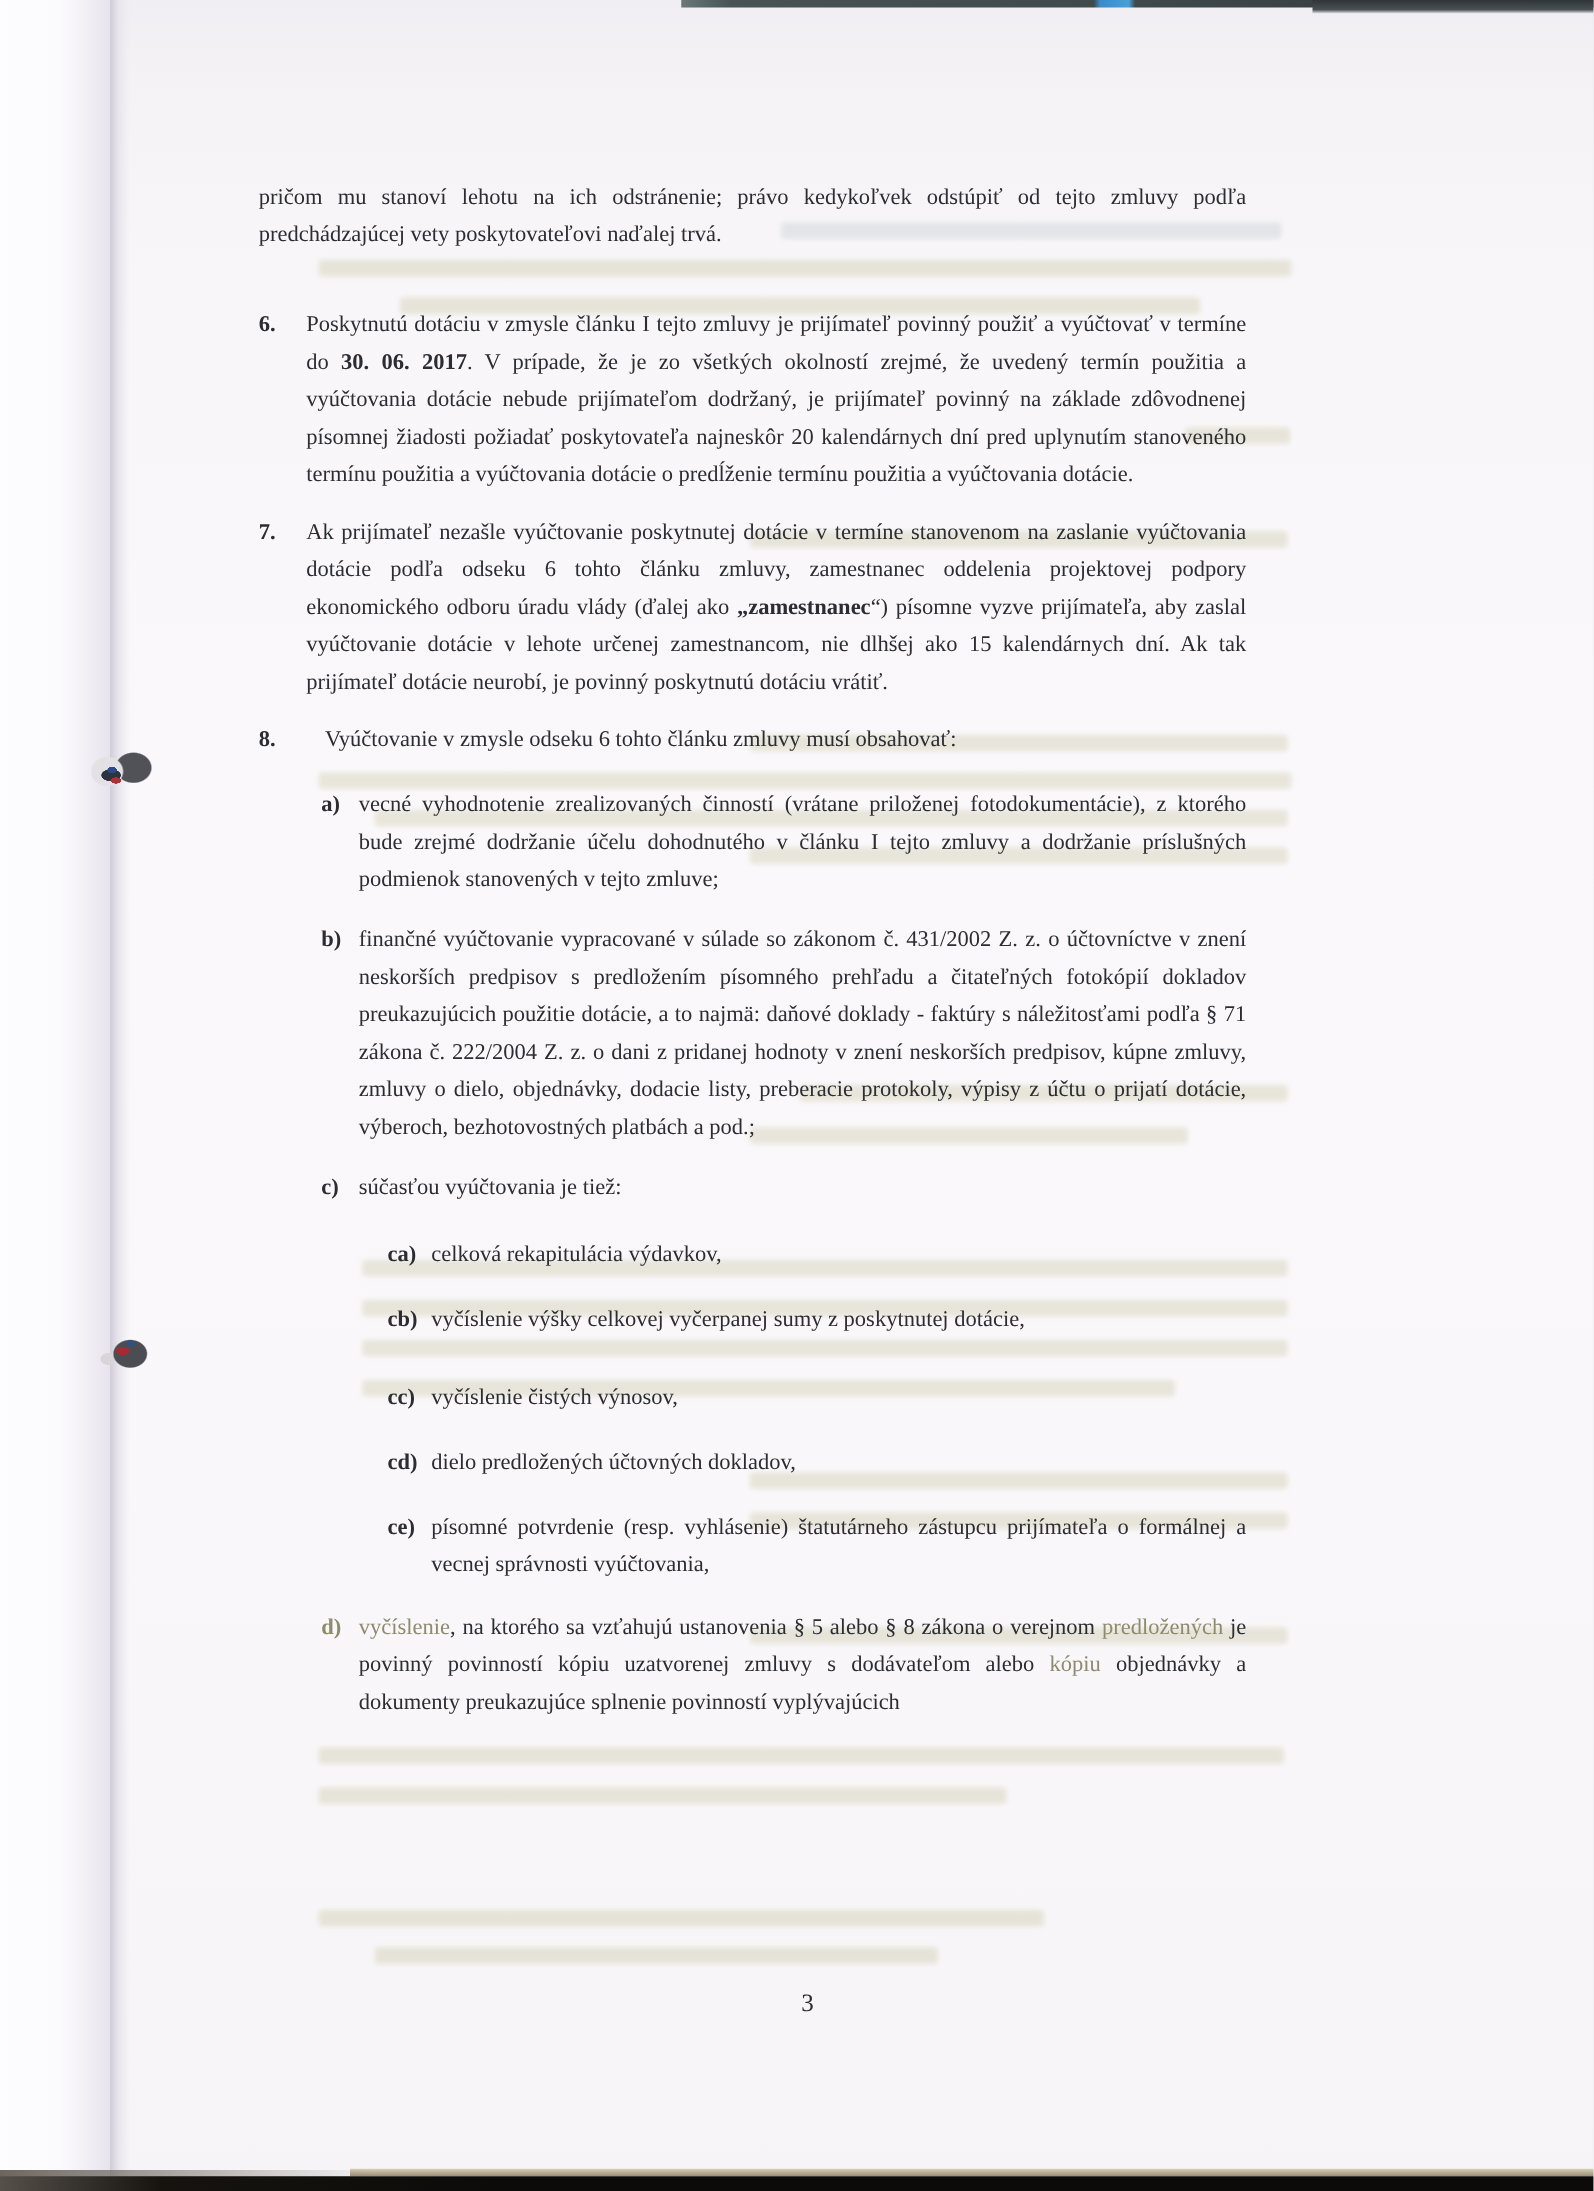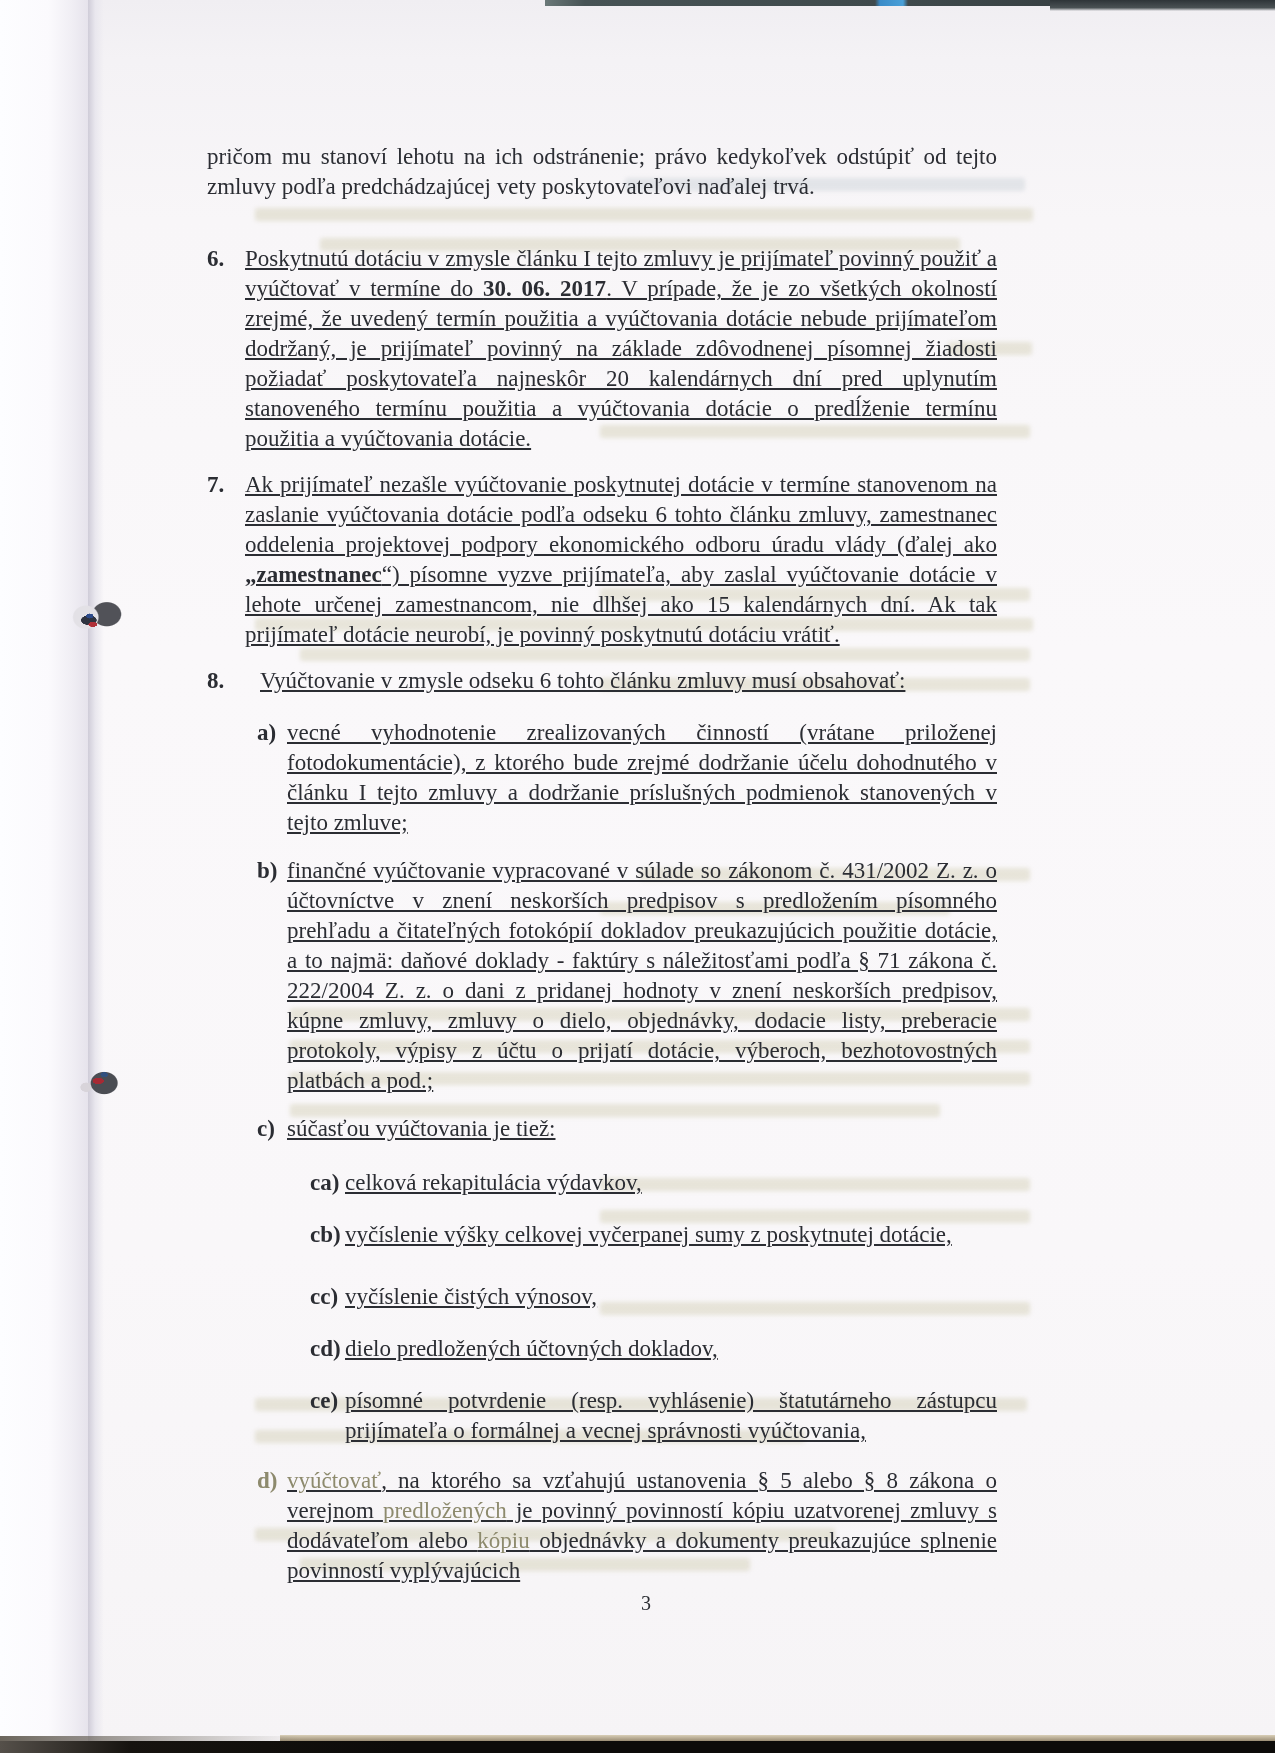--- a/index.html
+++ b/index.html
@@ -39,26 +39,26 @@
       radial-gradient(ellipse 9px 5px at 42% 48%, #a62a34 0 60%, transparent 65%),
       radial-gradient(ellipse 6px 4px at 52% 36%, #32507e 0 60%, transparent 65%),
       radial-gradient(ellipse 23px 19px at 52% 52%, #4b4d53 0 56%, rgba(75,77,83,0) 61%),
       radial-gradient(ellipse 10px 8px at 22% 60%, #d8d4da 0 55%, transparent 61%); }
   
   .bleed { position:absolute; height:13px; border-radius:3px;
     background:rgba(160,154,92,0.20); filter:blur(2px); }
   .bleed.blue { background:rgba(120,140,155,0.16); }
   
   .text-col { position:absolute; left:207px; top:142px; width:790px;
-    font-size:23px; line-height:30px; }
+    font-size:18px; line-height:30px; }
   .text-col p { margin:0; text-align:justify; }
   .intro { margin-left:38px; }
   .item { display:flex; }
   .num { width:38px; flex:none; font-weight:bold; }
-  .body { flex:1; text-align:justify;text-decoration:underline; }
+  .body { flex:1; text-align:justify; }
   .indent-sm { padding-left:15px; }
   .sub { display:flex; margin-left:50px; }
   .sub > .letter { width:30px; flex:none; font-weight:bold; }
   .subsub { display:flex; margin-left:103px; }
   .subsub > .letter { width:35px; flex:none; font-weight:bold; }
   .hl { color:#8d8a6d; }
   .letter.hl { font-weight:bold; }
   .mt42 { margin-top:42px; } .mt16 { margin-top:16px; } .mt18 { margin-top:18px; }
   .mt20 { margin-top:20px; } .mt22 { margin-top:22px; } .mt24 { margin-top:24px; }
   .mt32 { margin-top:32px;justify-content:flex-end; }
@@ -182,21 +182,21 @@
       <span class="letter">ce)</span>
       <p class="body">
         <span>písomné potvrdenie (resp. vyhlásenie) štatutárneho zástupcu prijímateľa o formálnej a vecnej správnosti vyúčtovania,</span>
       </p>
     </div>
 
 
     <div class="sub mt20">
       <span class="letter hl">d)</span>
       <p class="body">
-        <span class="hl">vyúčtovať</span><span>, na ktorého sa vzťahujú ustanovenia § 5 alebo § 8 zákona o verejnom </span><span class="hl">predložených</span><span> je povinný povinností kópiu uzatvorenej zmluvy s dodávateľom alebo </span><span class="hl">kópiu</span><span> objednávky a dokumenty preukazujúce splnenie povinností vyplývajúcich</span>
+        <span class="hl">vyčíslenie</span><span>, na ktorého sa vzťahujú ustanovenia § 5 alebo § 8 zákona o verejnom </span><span class="hl">predložených</span><span> je povinný povinností kópiu uzatvorenej zmluvy s dodávateľom alebo </span><span class="hl">kópiu</span><span> objednávky a dokumenty preukazujúce splnenie povinností vyplývajúcich</span>
       </p>
     </div>
 
   </div>
 
   <div class="pageno">3</div>
 
 </div>
 
 </body></html>

